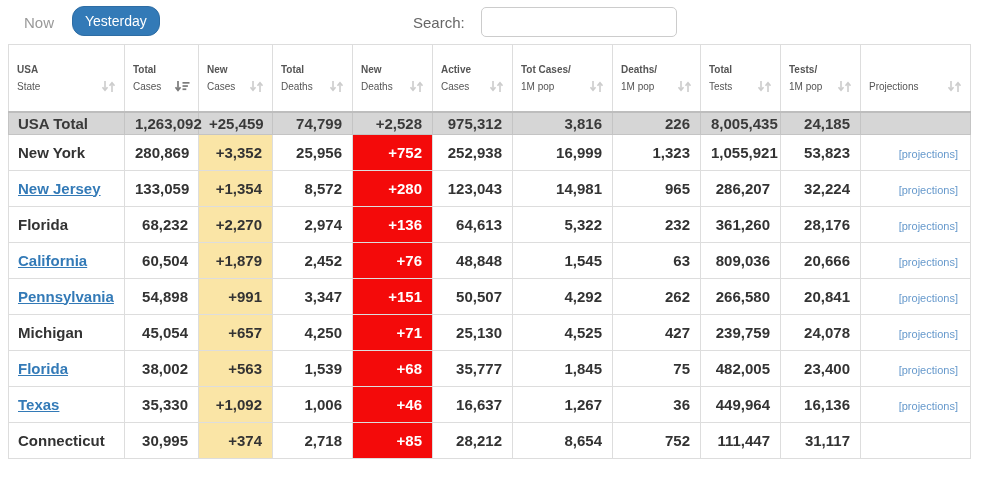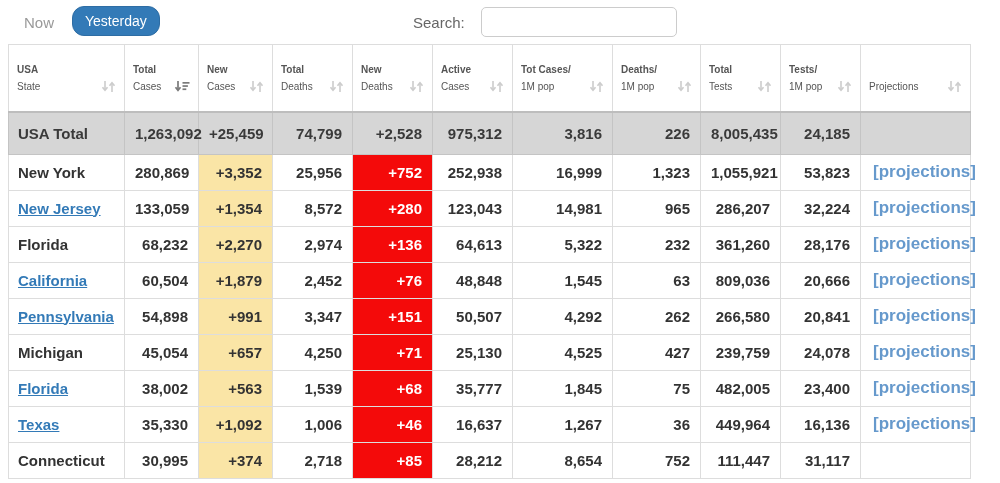--- a/index.html
+++ b/index.html
@@ -40,25 +40,25 @@
     font-size:10px;color:#555;background:#fff;border-bottom:2px solid #bdbdbd;cursor:pointer;
   }
   .hl1{min-height:17px;font-weight:bold;line-height:17px}
   .hl2{display:flex;justify-content:space-between;align-items:center;font-weight:normal;line-height:17px}
   .sort-icon{display:inline-flex;align-items:center;margin-left:4px}
   .sort-icon svg{display:block}
   td{height:36px;font-size:15px;font-weight:bold;color:#333;background:#fff}
   .cell-state{padding:0 9px;text-align:left}
   .cell-num{padding:0 10px;text-align:right}
   .cell-proj{padding:0 12px;text-align:right}
-  .total-row td{background:var(--gray-row);border-color:#c4c4c4;color:#3a3a3a;height:42px}
+  .total-row td{background:var(--gray-row);border-color:#c4c4c4;color:#3a3a3a;height:22px}
   .cell-yellow{background:var(--yellow)}
   .cell-red{background:var(--red);color:#fff}
   .state-link{color:var(--link);text-decoration:underline;cursor:pointer}
-  .proj-link{color:var(--proj);font-size:17px;font-weight:bold;text-decoration:none;cursor:pointer}
+  .proj-link{color:var(--proj);font-size:11px;font-weight:normal;text-decoration:none;cursor:pointer}
 </style>
 </head>
 <body>
 
 <div class="toolbar">
   <button class="now-btn">Now</button>
   <button class="yesterday-btn">Yesterday</button>
   <div class="search-group">
     <span class="search-label">Search:</span>
     <input class="search-input" type="text" value="" style="">

